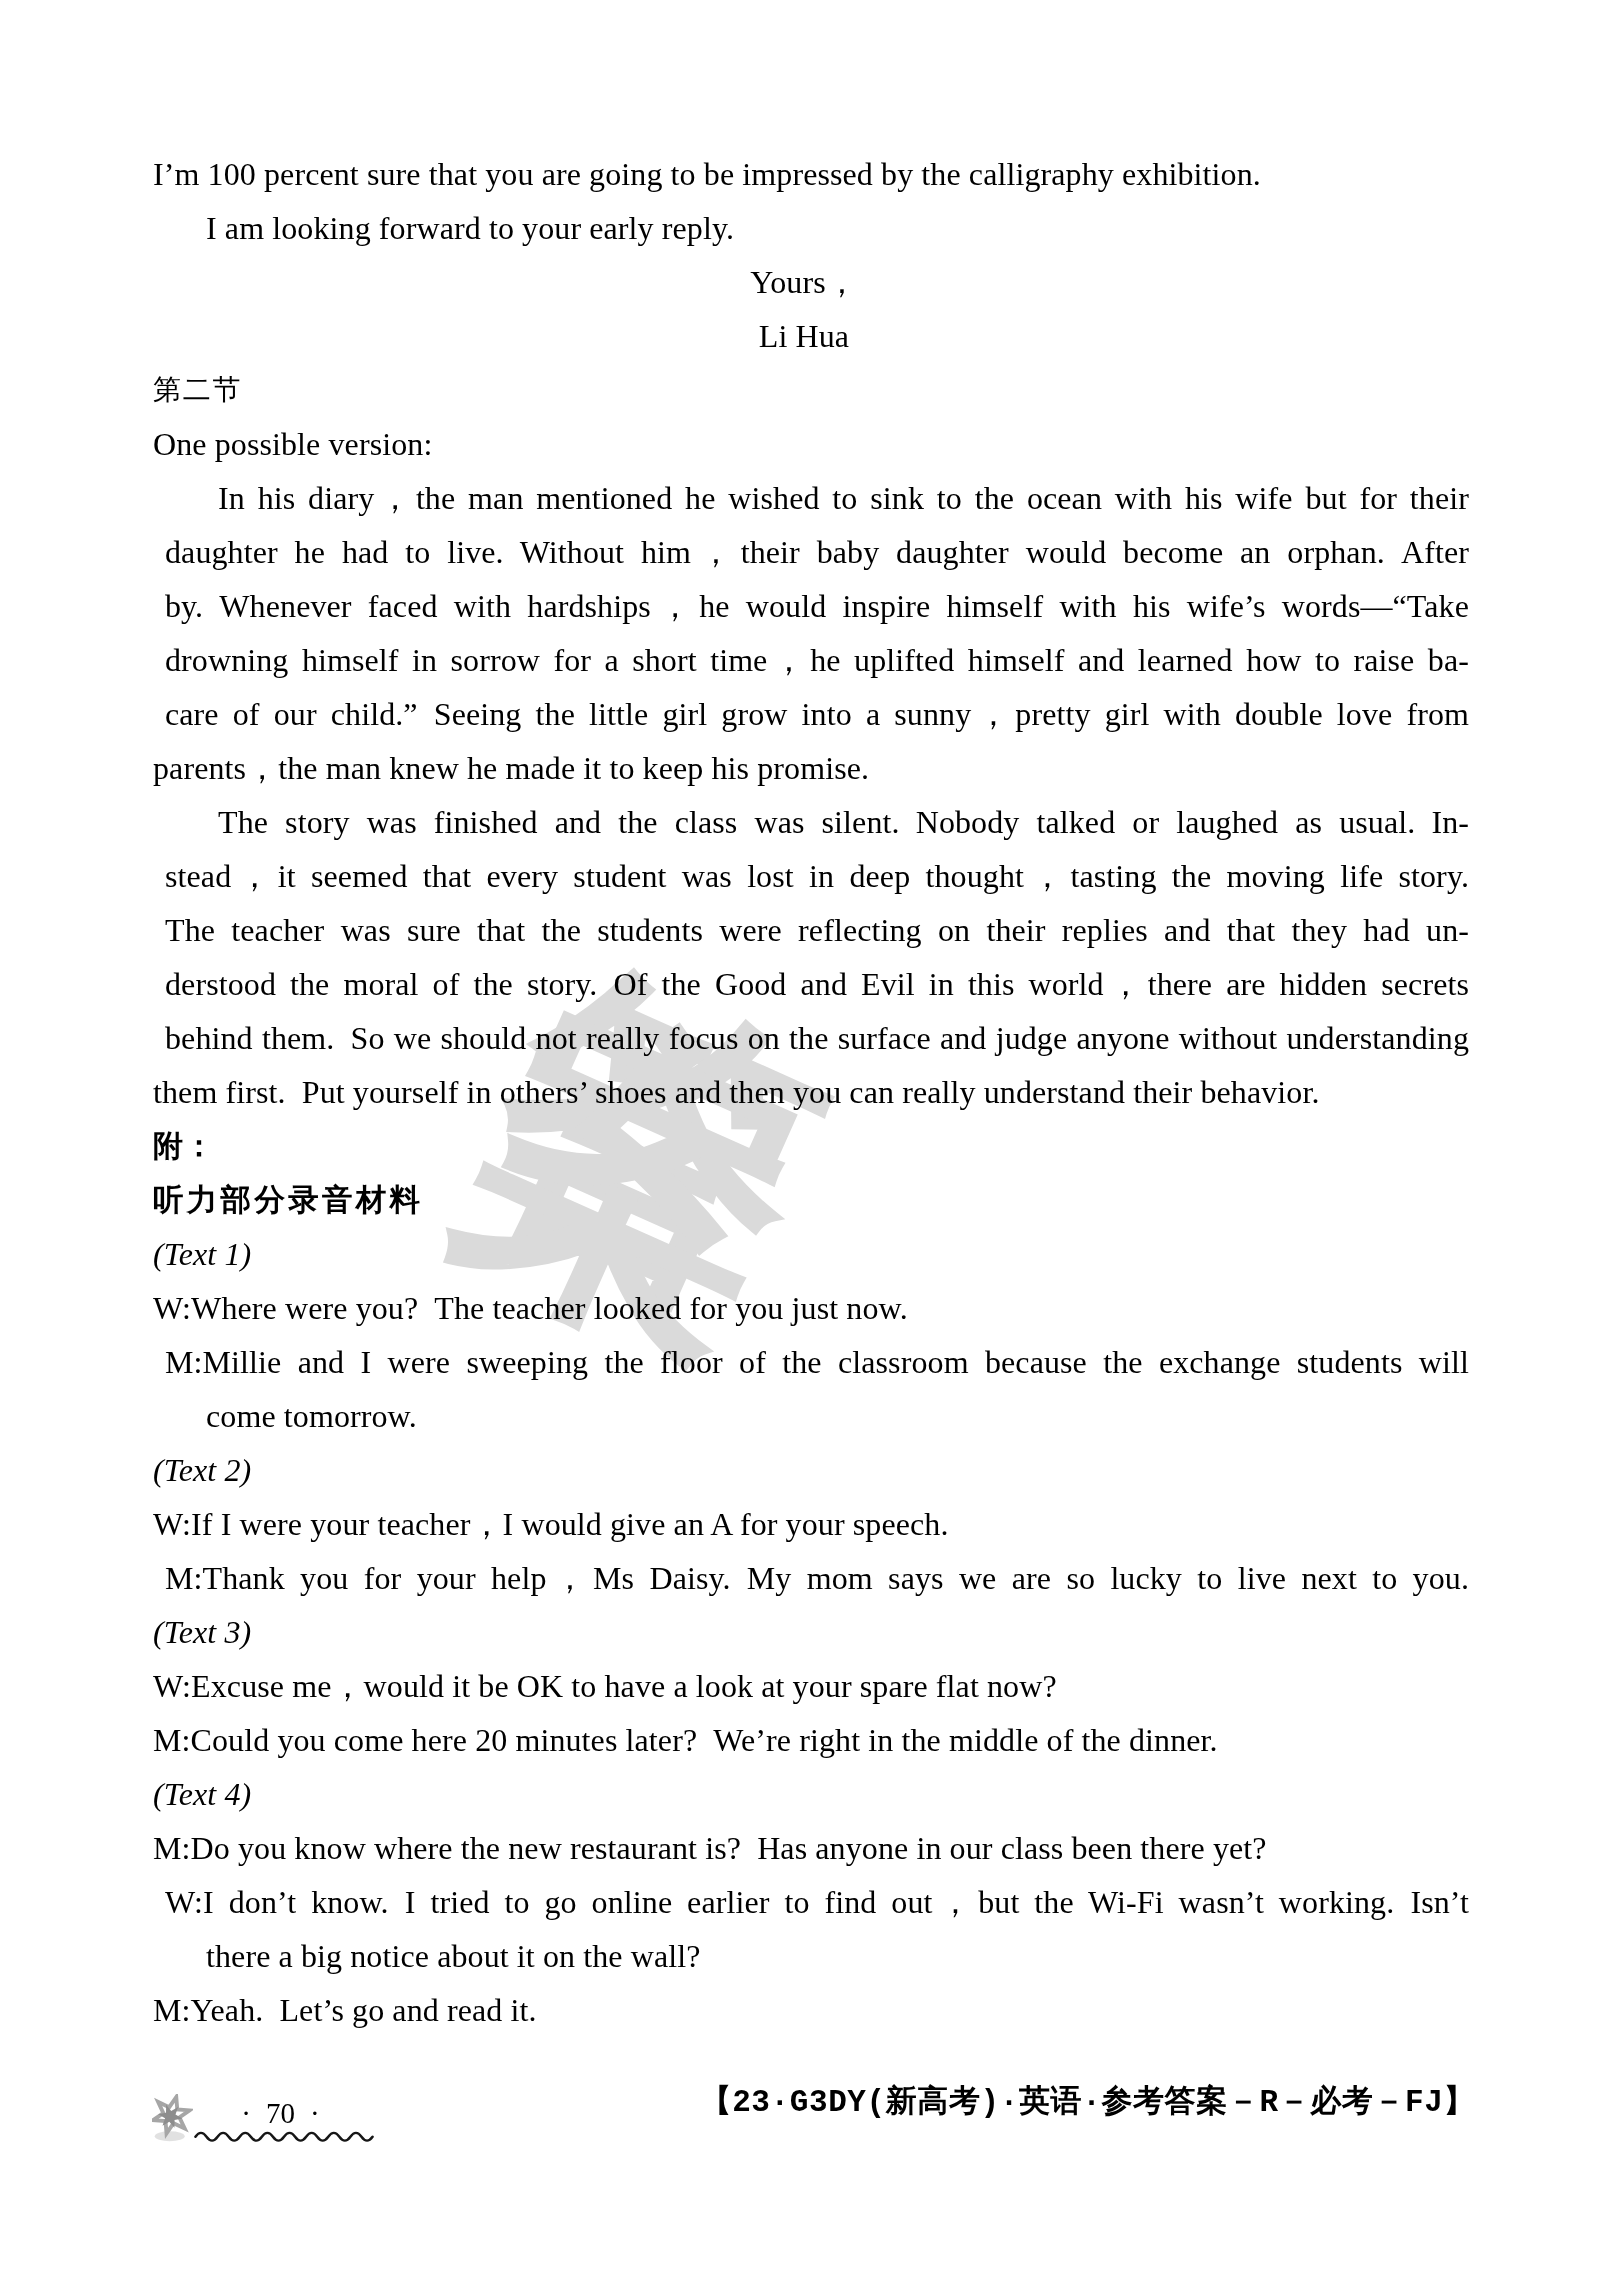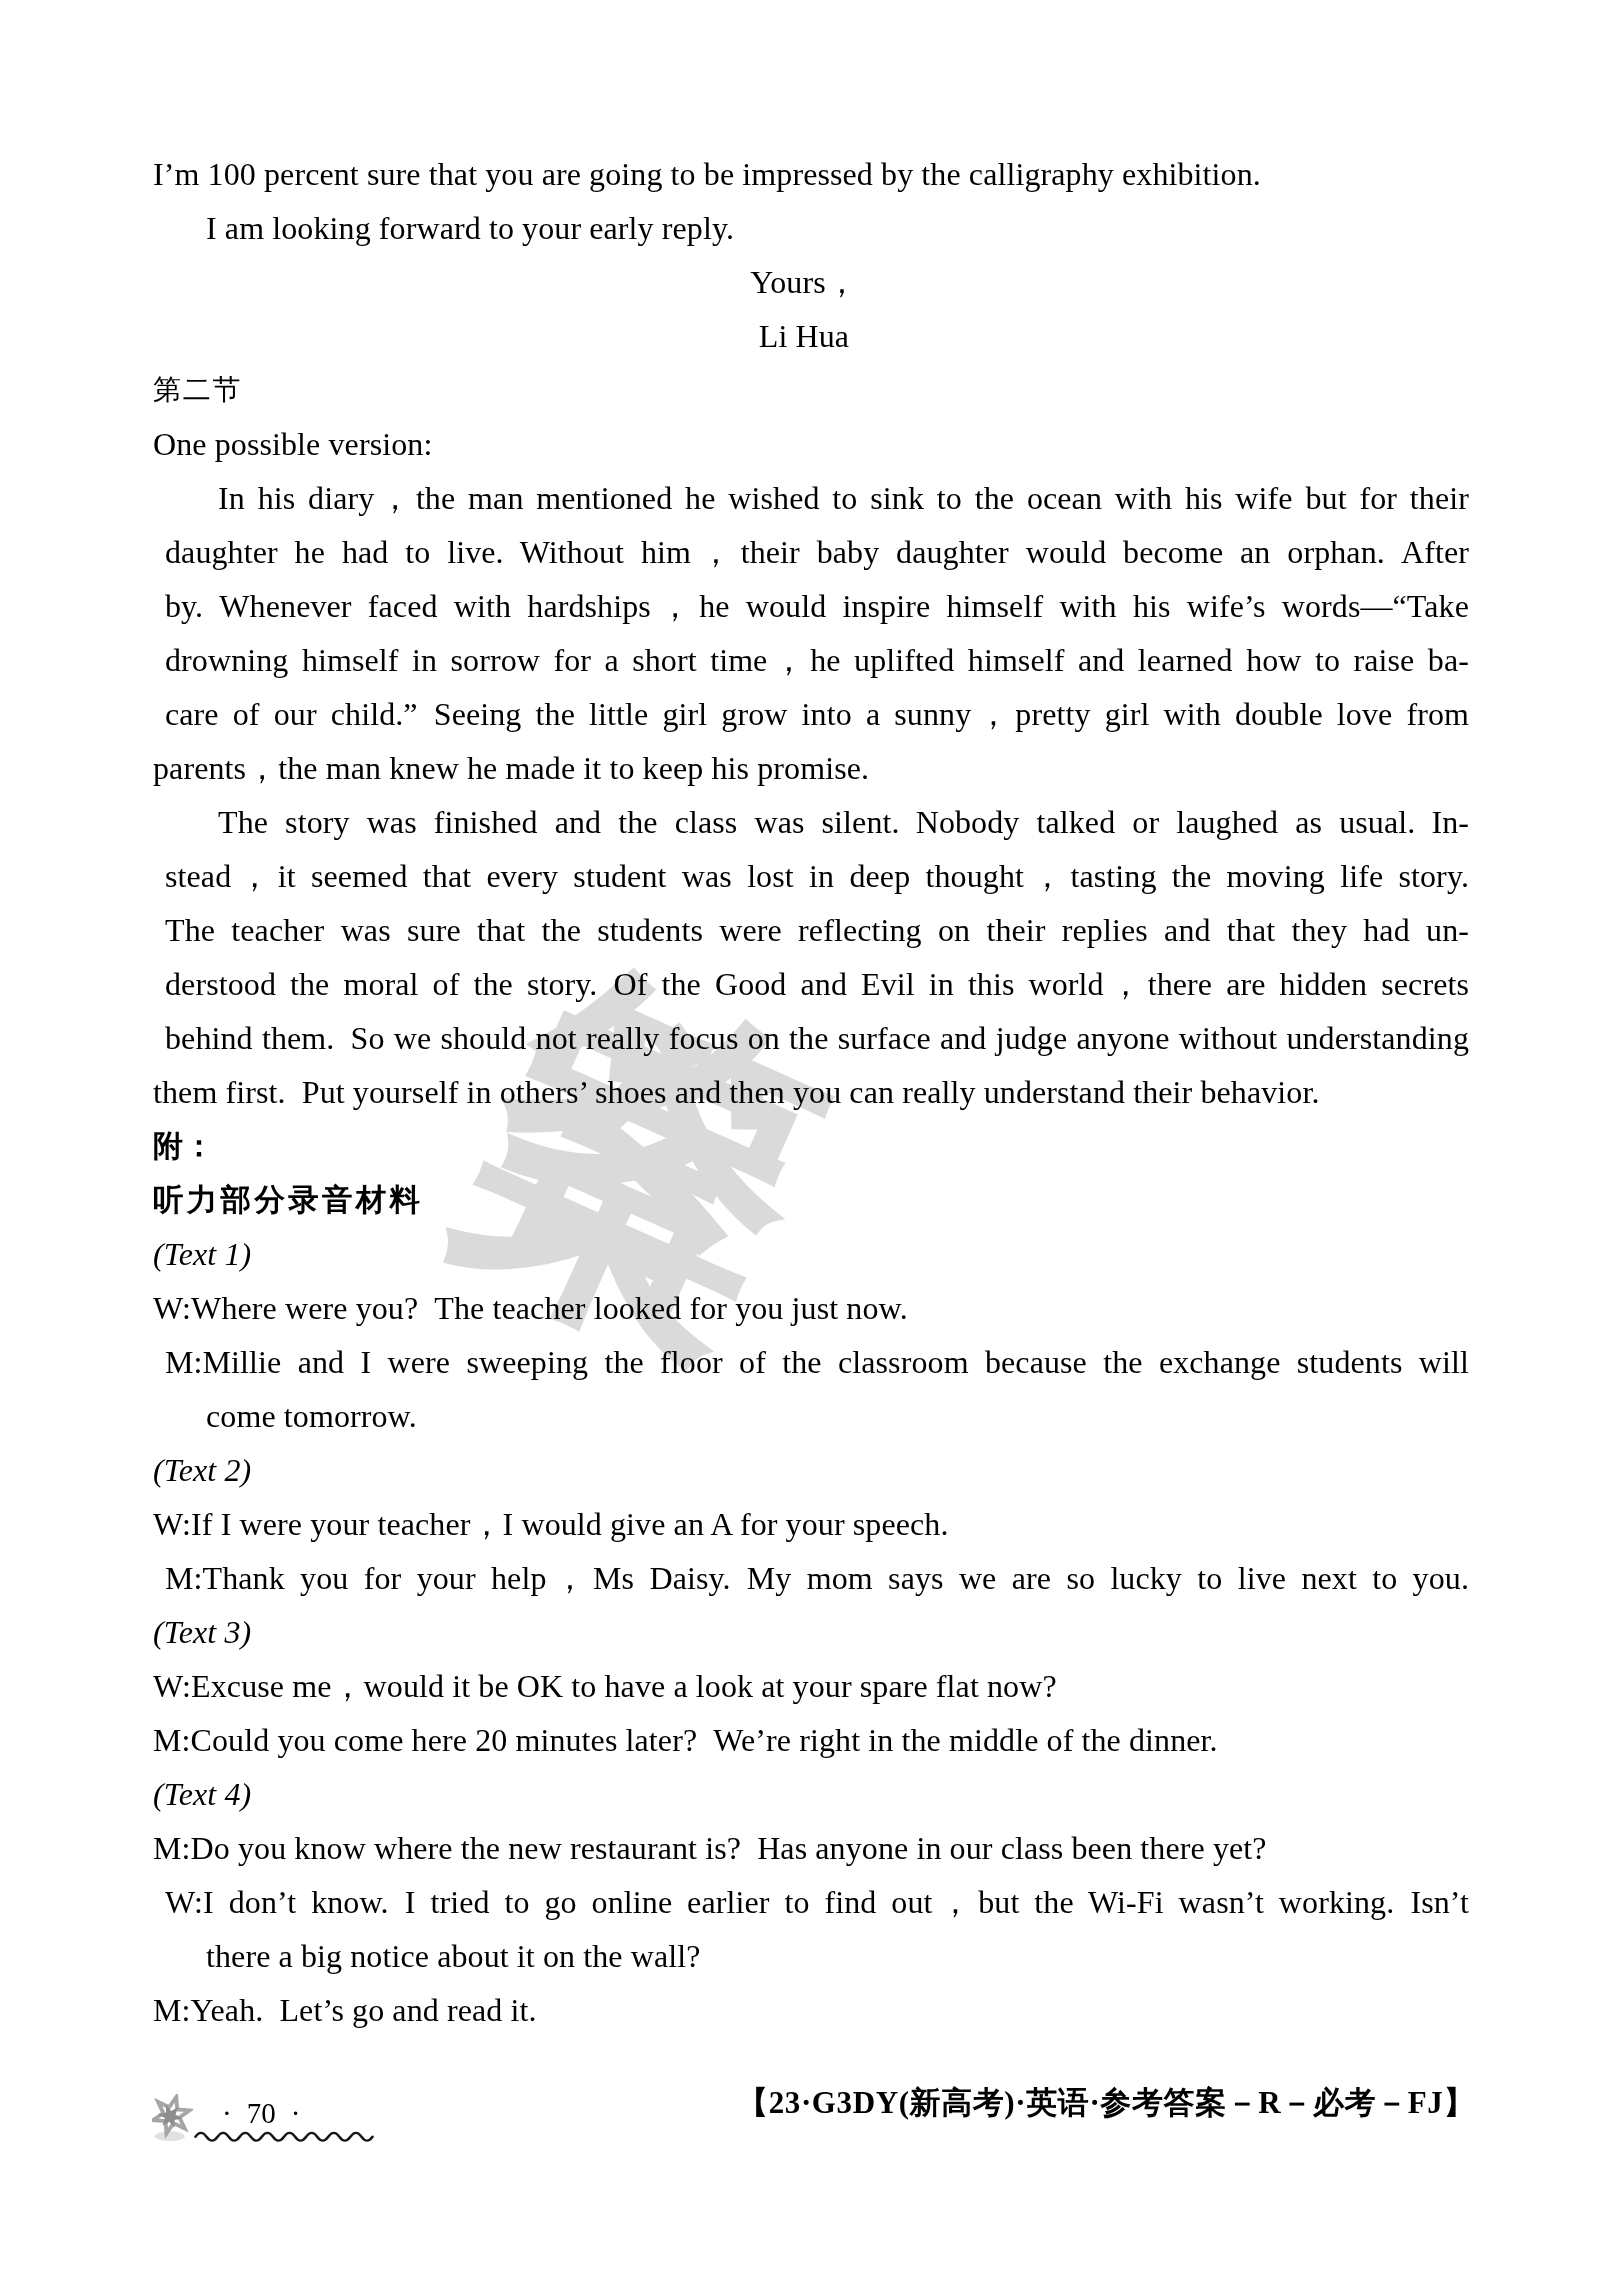--- a/index.html
+++ b/index.html
@@ -54,34 +54,35 @@
   .center-head {
     text-align: left;
     font-family: "DejaVu Sans", "Liberation Sans", sans-serif;
     font-weight: 700; font-size: 30.5px; letter-spacing: 3.3px;
   }
   .italic { font-style: italic; }
   
   .page-num {
     position: absolute;
     left: 222px; top: 2099px; width: 117px;
+    text-align: center;
     font-size: 29px; line-height: 29px;
     word-spacing: 7.8px;
     z-index: 2;
   }
   .wavy { position: absolute; left: 194px; top: 2129px; z-index: 2; }
   .star { position: absolute; left: 152px; top: 2094px; z-index: 2; }
   .edition {
     position: absolute;
     right: 142px; top: 2085px;
     font-weight: 700;
     font-size: 31px; line-height: 36px;
     letter-spacing: 0.6px;
     z-index: 2;
-    font-family: Liberation Serif, serif;
+    font-family: Liberation Mono, monospace;
   }
 </style>
 </head>
 <body>
 
 <div class="watermark" style="color: rgb(218, 218, 218);">答案</div>
 
 <div class="content">
     <div class="ln plain">I’m 100 percent sure that you are going to be impressed by the calligraphy exhibition.</div>
     <div class="ln ind">I am looking forward to your early reply.</div>

